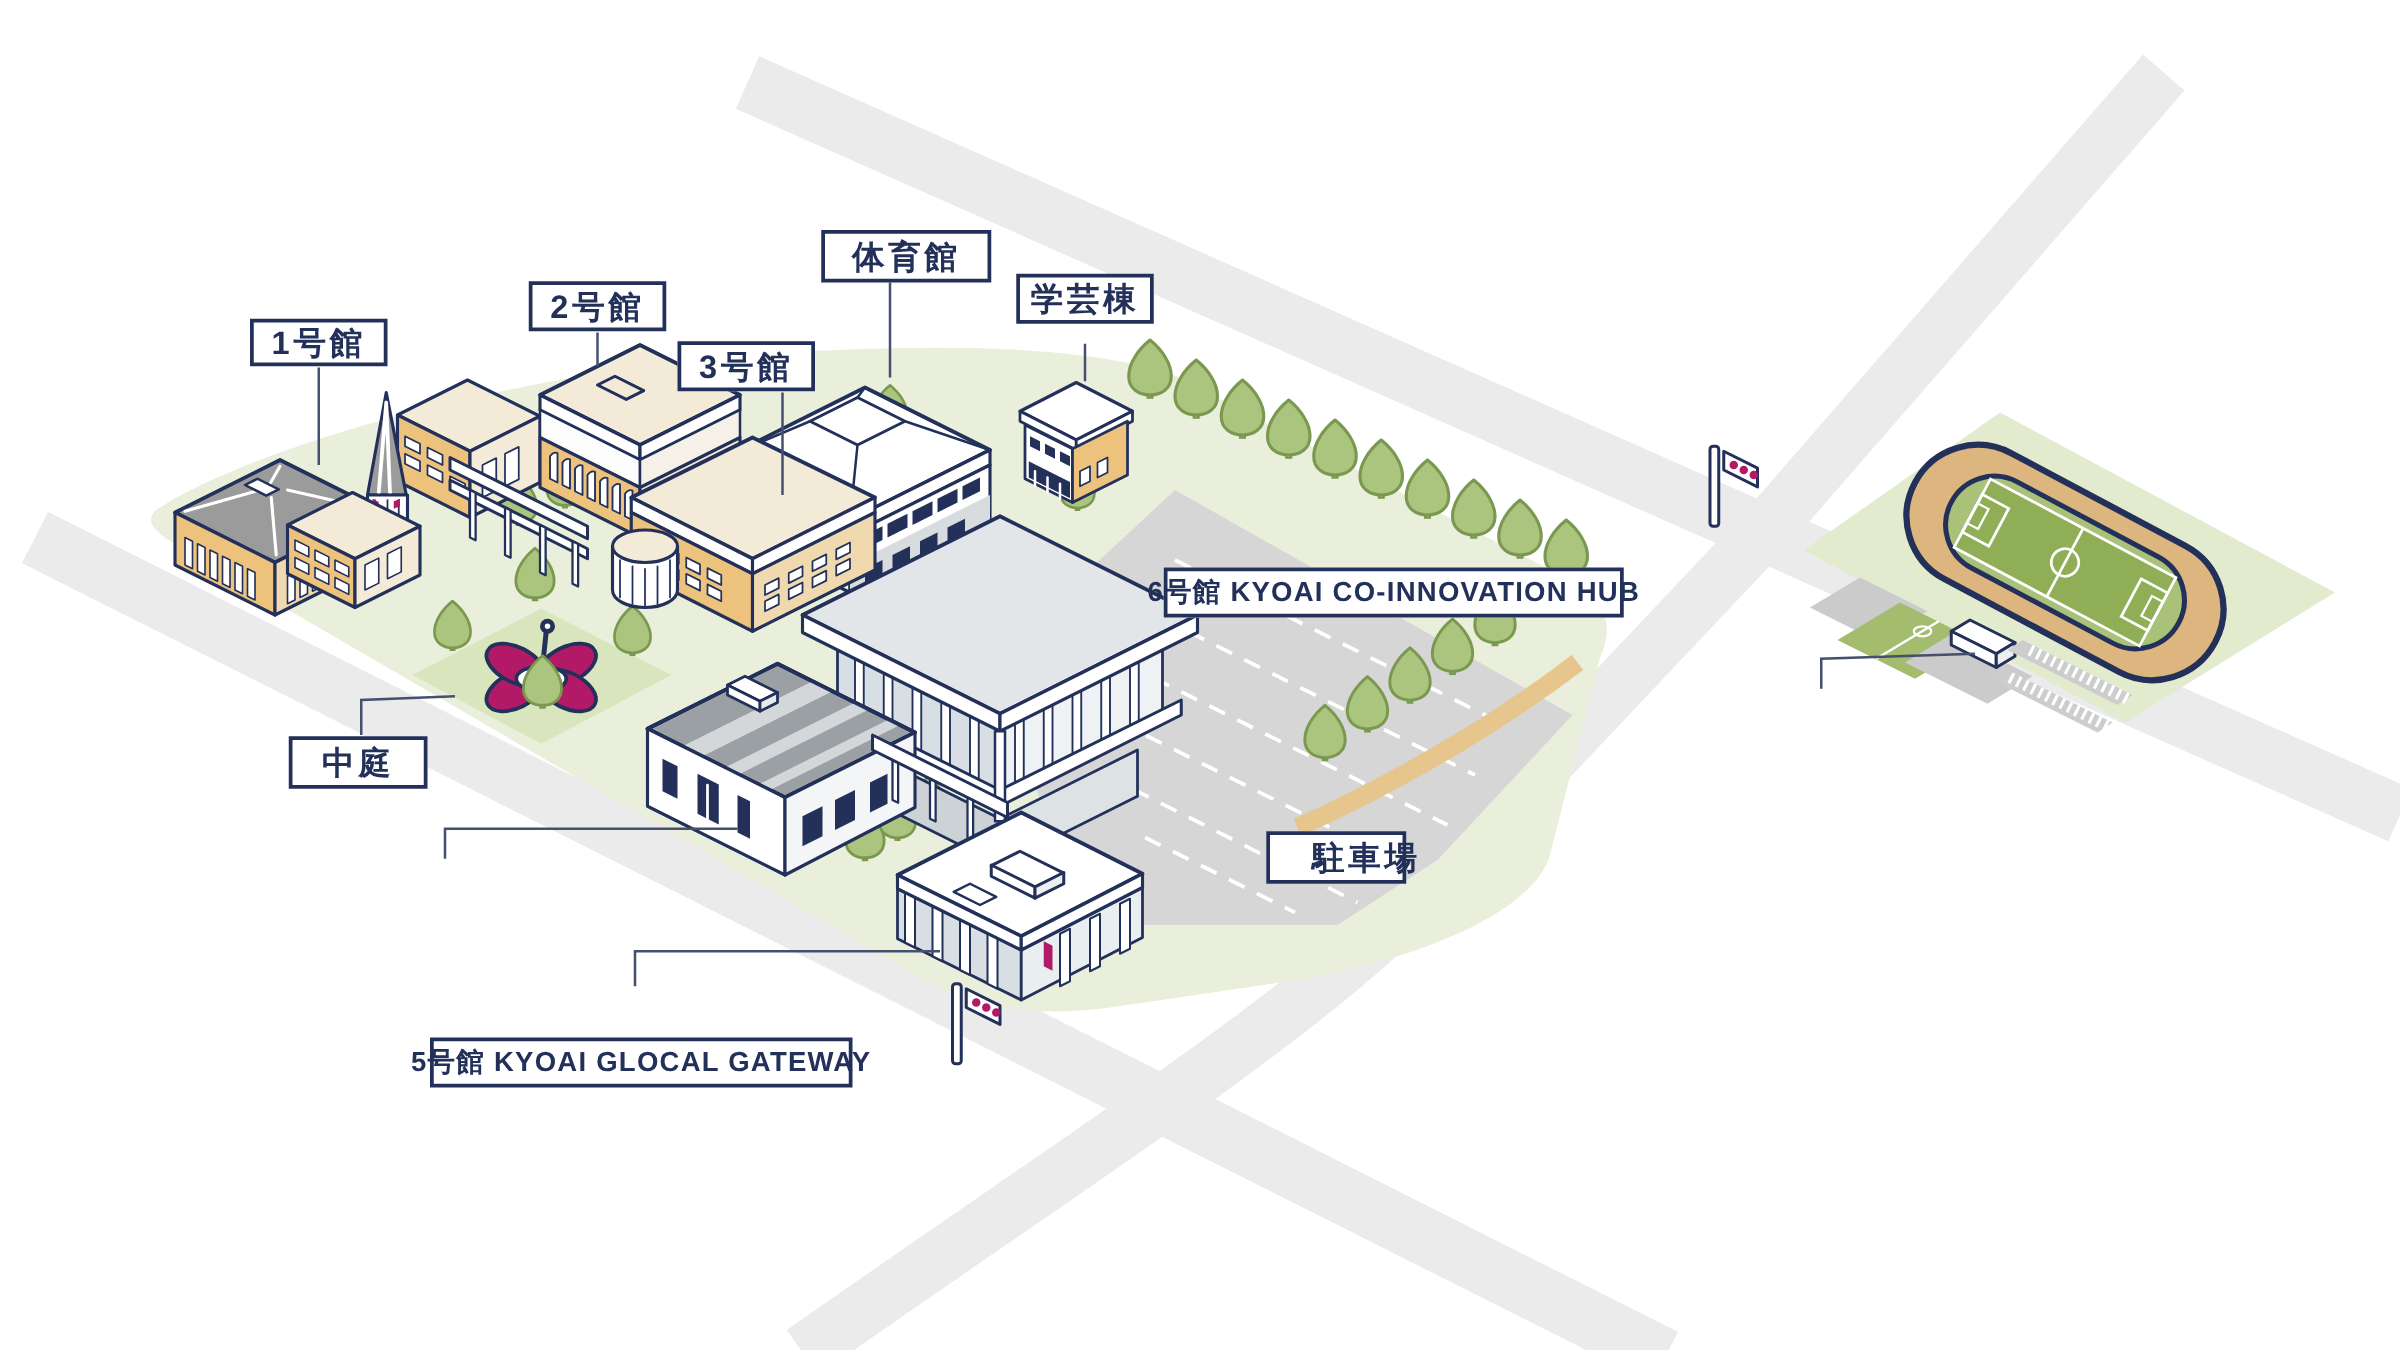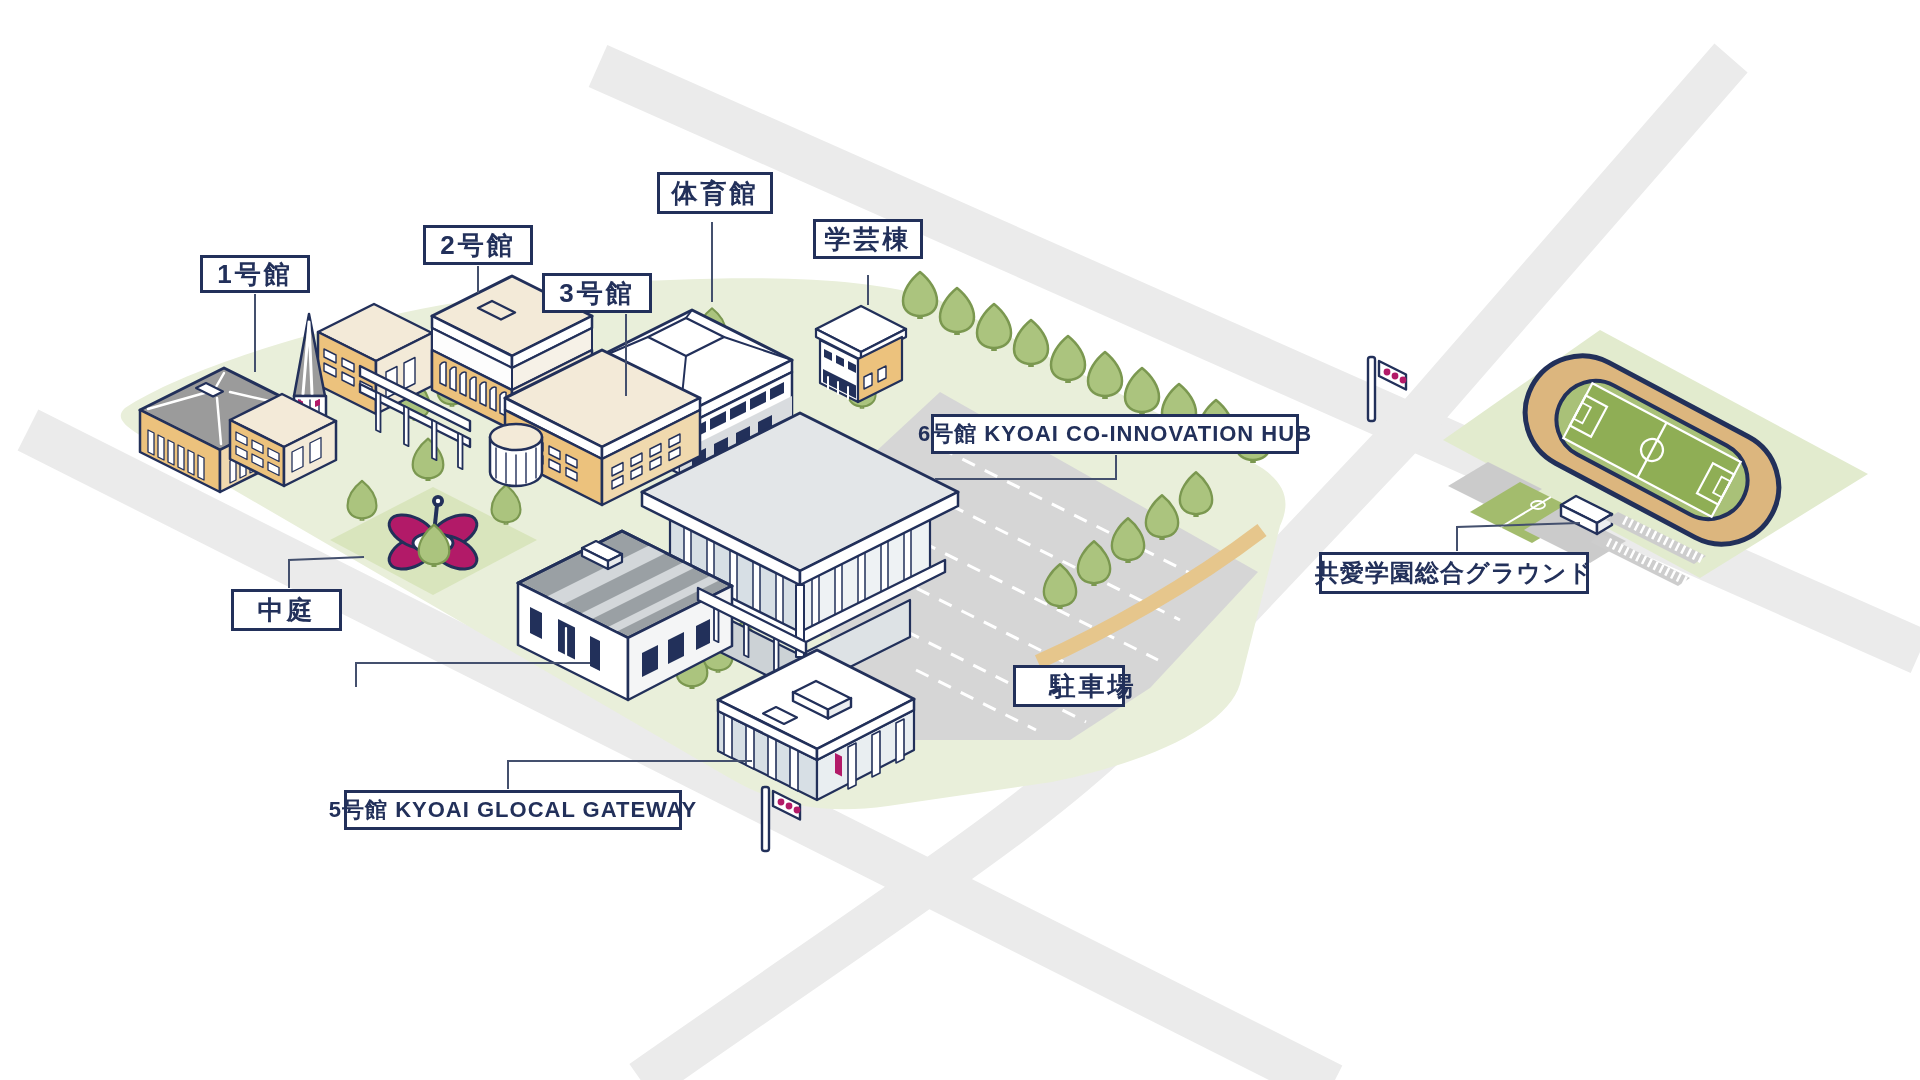--- a/index.html
+++ b/index.html
@@ -8,21 +8,21 @@
     --road-gray:#EBEBEB; --parking-gray:#D6D6D6; --bldg-tan:#ECC27D; --bldg-cream:#F3EAD8;
     --roof-gray:#9B9B9B; --glass:#D7DFE5;
   }
   html,body{margin:0;padding:0;background:#fff;}
   #stage{position:relative;width:1920px;height:1080px;background:#fff;overflow:hidden;
          font-family:"Liberation Sans","DejaVu Sans",sans-serif;}
   #map-svg{position:absolute;left:0;top:0;}
   .maplabel{position:absolute;display:flex;align-items:center;justify-content:center;
     background:#fff;border:3px solid var(--navy);color:var(--navy);font-weight:bold;
     font-size:26px;letter-spacing:3px;white-space:nowrap;box-sizing:border-box;z-index:5;}
-  .maplabel.mixed{font-size:22px;letter-spacing:1px;}
+  .maplabel.mixed{font-size:22px;letter-spacing:1px;margin-top:40px;}
 </style>
 </head>
 <body>
 
 <div id="stage">
 
 <svg id="map-svg" width="1920" height="1080" viewBox="0 0 1920 1080">
 
   <defs>
     <g id="tree">
@@ -412,20 +412,19 @@
     <path d="M 289,588 L 289,560 L 364,557"></path>
     <path d="M 356,687 L 356,663 L 590,663"></path>
     <path d="M 508,789 L 508,761 L 752,761"></path>
     <path d="M 1457,551 L 1457,527 L 1580,523"></path>
   </g>
 </svg>
 
   <div class="maplabel" style="left:200px;top:255px;width:110px;height:38px;">1号館</div>
   <div class="maplabel" style="left:423px;top:225px;width:110px;height:40px;">2号館</div>
   <div class="maplabel" style="left:542px;top:273px;width:110px;height:40px;">3号館</div>
-  <div class="maplabel" style="left:657px;top:172px;width:116px;height:42px;">体育館</div>
+  <div class="maplabel" style="left:657px;top:184px;width:136px;height:42px;">体育館</div>
   <div class="maplabel" style="left:813px;top:219px;width:110px;height:40px;">学芸棟</div>
   <div class="maplabel mixed" style="left:931px;top:414px;width:368px;height:40px;">6号館 KYOAI CO-INNOVATION HUB</div>
   <div class="maplabel" style="left:231px;top:589px;width:111px;height:42px;">中庭</div>
   <div class="maplabel mixed" style="left:344px;top:790px;width:338px;height:40px;">5号館 KYOAI GLOCAL GATEWAY</div>
   <div class="maplabel" style="left:1013px;top:665px;width:112px;height:42px;padding-left:48px;">駐車場</div>
-  <div class="maplabel" style="left:1319px;top:552px;width:270px;height:42px;font-size:24px;letter-spacing:1px;">共愛学園総合グラウンド</div>
 </div>
 
 </body></html>

